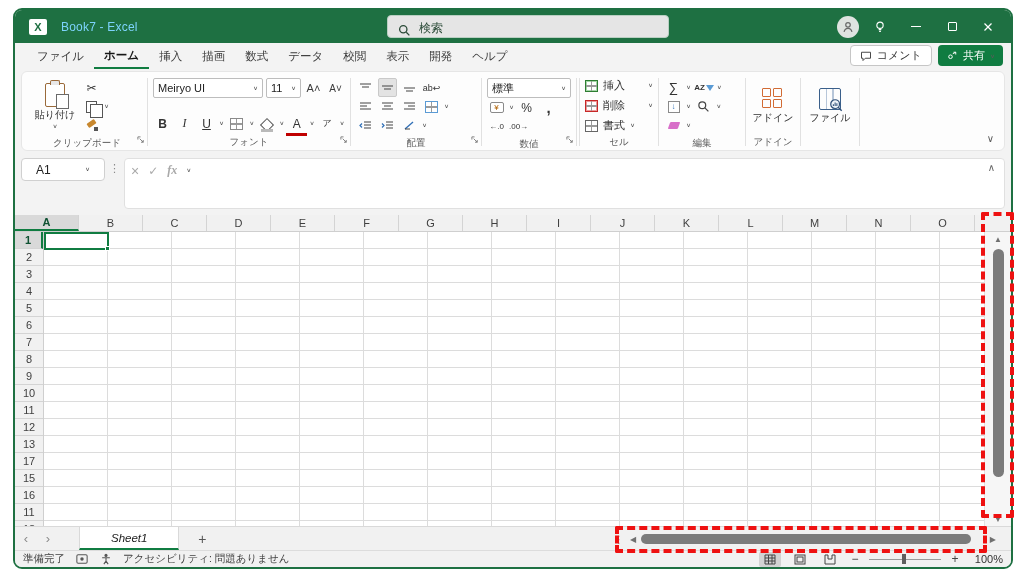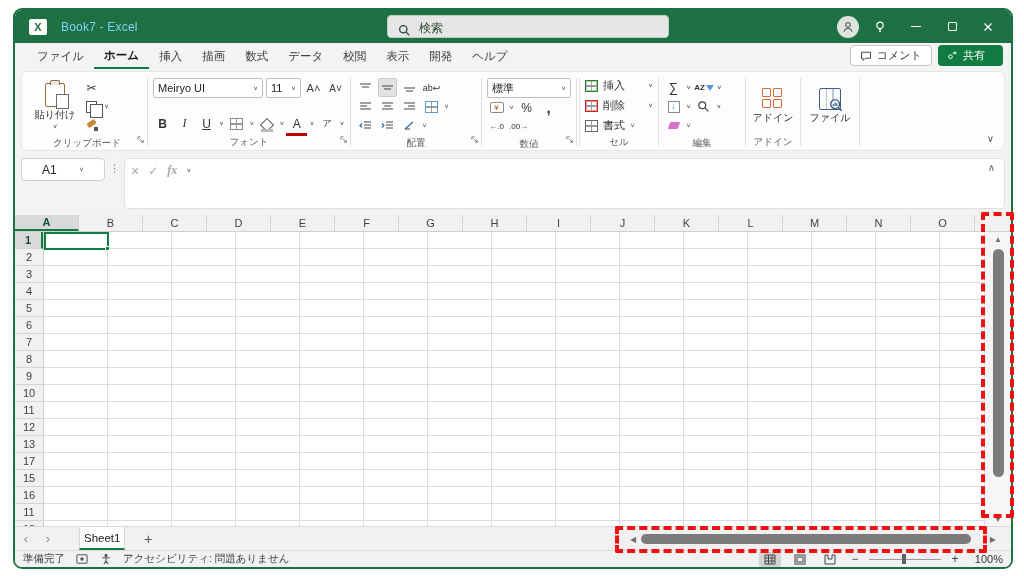--- a/index.html
+++ b/index.html
@@ -93,21 +93,21 @@
   .copy-icon:before { content:""; position:absolute; left:2.5px; top:2.5px; width:11px; height:12px; border:1.2px solid #555; background:#fff; }
   .brush-icon { width:12px; height:12px; position:relative; }
   .brush-icon:before { content:""; position:absolute; left:1px; top:1px; width:9px; height:5px; background:#c8882f; transform:rotate(-35deg); border-radius:1px; }
   .brush-icon:after { content:""; position:absolute; right:0px; bottom:1px; width:4px; height:4px; background:#555; }
   .bucket-icon { width:12px; height:10px; position:relative; }
   .bucket-icon:before { content:""; position:absolute; left:1px; top:1px; width:8px; height:8px; border:1.3px solid #555; transform:rotate(45deg); background:#fff; }
   .bucket-icon:after { content:""; position:absolute; left:0; bottom:-3px; width:12px; height:3px; background:#b9b9b9; }
   
   .formula-strip { height:60px; background:#f3f3f3; display:flex; align-items:flex-start; padding:3px 6px 6px; gap:4px; flex:0 0 auto; }
   .namebox { width:84px; height:23px; background:#fff; border:1px solid #d0d0d0; border-radius:4px;
-    display:flex; align-items:center; justify-content:space-between; padding:0 20px; font-size:12px; color:#222; }
+    display:flex; align-items:center; justify-content:space-between; padding:0 14px; font-size:12px; color:#222; }
   .fdots { color:#8a8a8a; font-size:11px; padding-top:4px; }
   .fxarea { flex:1; height:51px; background:#fff; border:1px solid #e0e0e0; border-radius:4px;
     display:flex; align-items:flex-start; padding:3px 6px; gap:9px; position:relative; }
   .fxarea .fbtn { color:#a9a9a9; font-size:12px; height:17px; display:flex; align-items:center; }
   .fx-glyph { font-style:italic; font-family:"Liberation Serif",serif; color:#444; font-weight:bold; }
   .fx-collapse { position:absolute; right:9px; top:3px; color:#666; font-size:10px; }
   .formula-input { flex:1; height:100%; }
   
   .grid-card { flex:1; background:#fff; position:relative; display:flex; flex-direction:column; overflow:hidden; }
   .col-head-row { height:17px; display:flex; flex:0 0 auto; background:#f1f1f1; border-bottom:1px solid #cfcfcf; }
@@ -127,21 +127,21 @@
   .sel-cell .handle { position:absolute; right:-3px; bottom:-3px; width:5px; height:5px; background:#107c41; border:1px solid #fff; }
   .vscroll { width:27px; flex:0 0 auto; background:#f6f6f6; border-left:1px solid #e2e2e2;
     display:flex; flex-direction:column; align-items:center; }
   .vs-arrow { height:14px; color:#707070; font-size:8px; display:flex; align-items:center; }
   .vs-track { flex:1; width:100%; position:relative; }
   .vs-thumb { position:absolute; left:8px; top:3px; width:11px; height:228px; background:#7b7b7b; border-radius:6px; }
   
   .sheetbar { height:24px; background:#f1f1f1; border-top:1px solid #d9d9d9; display:flex; align-items:stretch; position:relative; flex:0 0 auto; }
   .snav { width:22px; display:flex; align-items:center; justify-content:center; color:#8b8b8b; font-size:13px; }
   .sheet-tab { background:#fff; border-right:1px solid #d9d9d9; border-left:1px solid #d9d9d9; border-bottom:2px solid #107c41;
-    display:flex; align-items:center; padding:0 4px; font-size:11.5px; color:#1a1a1a; margin-left:20px; }
+    display:flex; align-items:center; padding:0 31px; font-size:11.5px; color:#1a1a1a; margin-left:20px;font-style:italic; }
   .add-sheet { width:30px; display:flex; align-items:center; justify-content:center; color:#555; font-size:14px; margin-left:8px; }
   .hsb { position:absolute; right:12px; top:0; height:24px; width:385px; display:flex; align-items:center; }
   .hsb-dots { color:#8a8a8a; font-size:10px; letter-spacing:-1px; margin-right:4px; }
   .hs-arrow { color:#707070; font-size:8px; padding:0 3px; }
   .hs-track { flex:1; height:100%; position:relative; }
   .hs-thumb { position:absolute; left:2px; top:7px; height:10px; width:330px; background:#7b7b7b; border-radius:6px; }
   
   .statusbar { height:17px; background:#f1f1f1; border-top:1px solid #dcdcdc; display:flex; align-items:center;
     font-size:10.5px; color:#3f3f3f; padding:0 8px; gap:10px; flex:0 0 auto; }
   .sb-icon { width:14px; height:12px; display:flex; align-items:center; justify-content:center; color:#555; }

